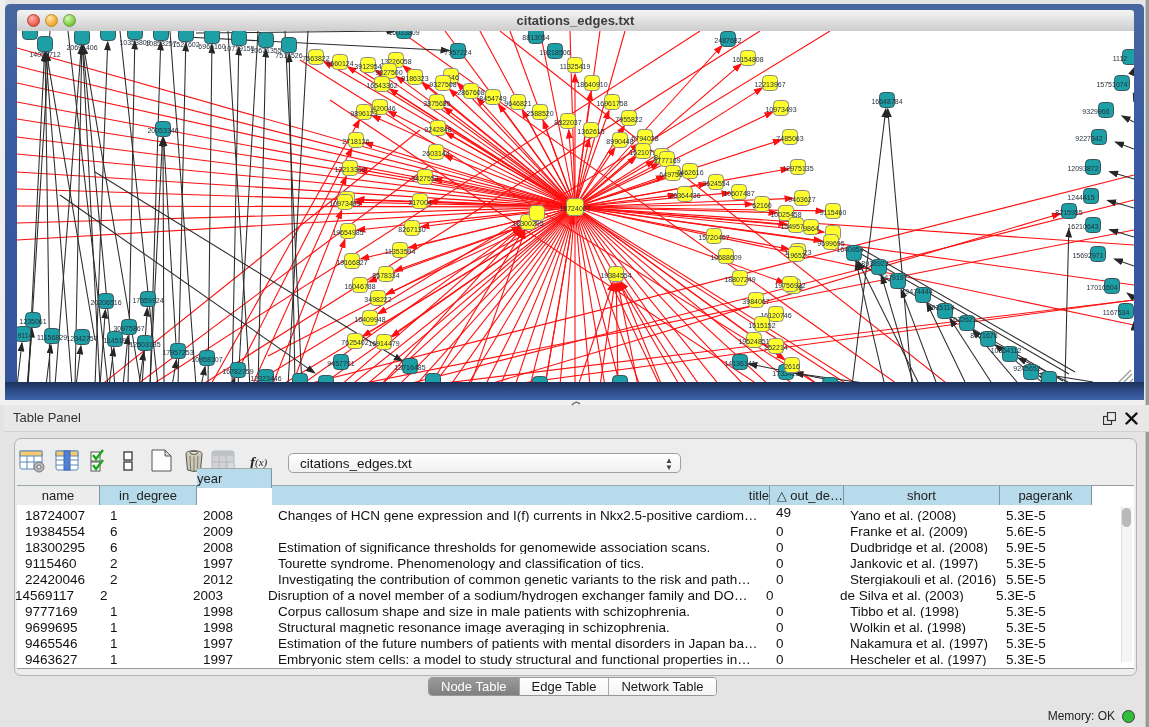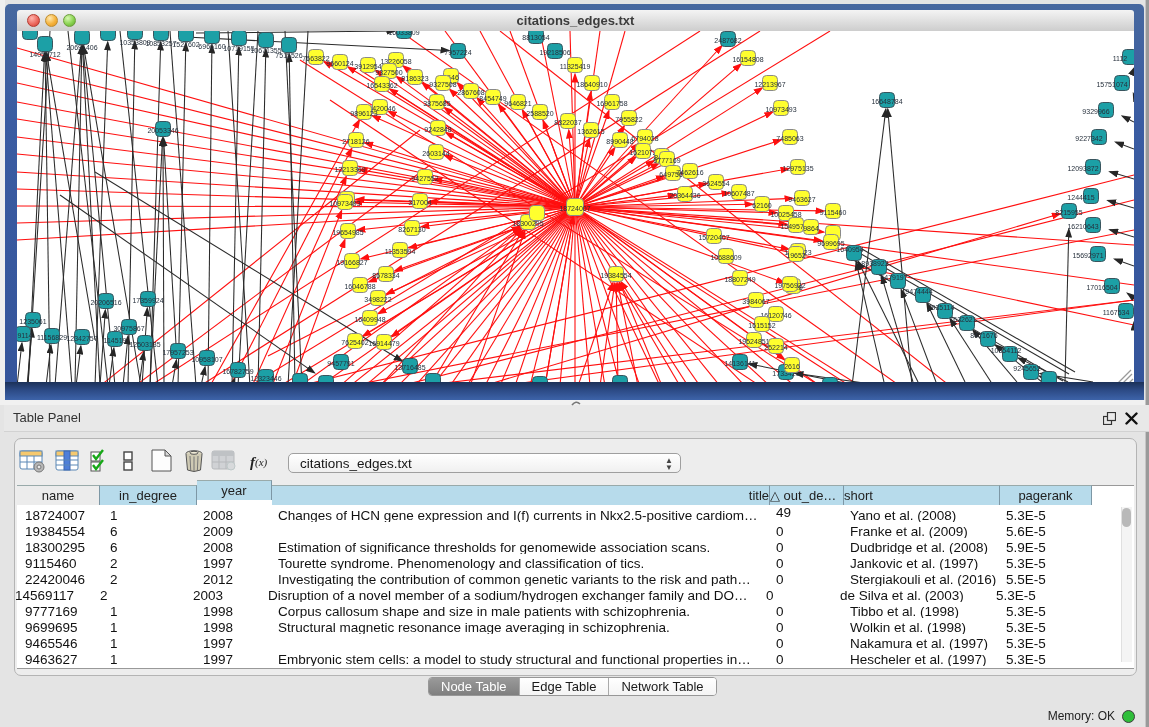--- a/index.html
+++ b/index.html
@@ -623,24 +623,24 @@
   <circle cx="19" cy="15" r="4" fill="#c6cace" stroke="#9aa"></circle>
  </g>
 
  <text x="236" y="19" font-family="Liberation Serif, serif" font-size="15" font-style="italic" font-weight="bold" fill="#222">f</text>
  <text x="241" y="18" font-family="Liberation Serif, serif" font-size="11" font-style="italic" fill="#222">(x)</text>
 </svg>
 <div id="combo">citations_edges.txt<span style="position:absolute;right:7px;top:3px;line-height:7px;font-size:8px;color:#444">▲<br>▼</span></div>
 <div>
     <div style="position:absolute;left:17px;top:485px;width:83px;height:20px;background:#ececec;border-right:1px solid #7d97a5;border-top:1px solid #9aa;box-sizing:border-box;text-align:center;font-size:13px;color:#222;line-height:20px;overflow:hidden">name</div>
     <div style="position:absolute;left:100px;top:485px;width:97px;height:20px;background:#b7dbeb;border-right:1px solid #7d97a5;border-top:1px solid #9aa;box-sizing:border-box;text-align:center;font-size:13px;color:#222;line-height:20px;overflow:hidden">in_degree</div>
-    <div style="position:absolute;left:197px;top:480px;width:75px;height:20px;background:#b7dbeb;border-right:1px solid #7d97a5;border-top:1px solid #9aa;box-sizing:border-box;text-align:center;font-size:13px;color:#222;line-height:20px;overflow:hidden">year</div>
+    <div style="position:absolute;left:197px;top:468px;width:75px;height:20px;background:#b7dbeb;border-right:1px solid #7d97a5;border-top:1px solid #9aa;box-sizing:border-box;font-size:13px;color:#222;line-height:20px;overflow:hidden">year</div>
     <div style="position:absolute;left:272px;top:485px;width:498px;height:20px;background:#b7dbeb;border-right:1px solid #7d97a5;border-top:1px solid #9aa;box-sizing:border-box;text-align:right;font-size:13px;color:#222;line-height:20px;overflow:hidden">title</div>
-    <div style="position:absolute;left:770px;top:485px;width:74px;height:20px;background:#b7dbeb;border-right:1px solid #7d97a5;border-top:1px solid #9aa;box-sizing:border-box;text-align:left;font-size:13px;color:#222;line-height:20px;overflow:hidden">△ out_de…</div>
-    <div style="position:absolute;left:844px;top:485px;width:156px;height:20px;background:#b7dbeb;border-right:1px solid #7d97a5;border-top:1px solid #9aa;box-sizing:border-box;font-size:13px;color:#222;line-height:20px;overflow:hidden">short</div>
+    <div style="position:absolute;left:770px;top:485px;width:74px;height:20px;background:#b7dbeb;border-right:1px solid #7d97a5;border-top:1px solid #9aa;box-sizing:border-box;text-align:right;font-size:13px;color:#222;line-height:20px;overflow:hidden">△ out_de…</div>
+    <div style="position:absolute;left:844px;top:485px;width:156px;height:20px;background:#b7dbeb;border-right:1px solid #7d97a5;border-top:1px solid #9aa;box-sizing:border-box;text-align:center;font-size:13px;color:#222;line-height:20px;overflow:hidden">short</div>
     <div style="position:absolute;left:1000px;top:485px;width:92px;height:20px;background:#b7dbeb;border-right:1px solid #7d97a5;border-top:1px solid #9aa;box-sizing:border-box;text-align:center;font-size:13px;color:#222;line-height:20px;overflow:hidden">pagerank</div>
   </div>
 <div>
     <div style="position:absolute;left:17px;top:506px;width:1119px;height:16px;font-size:13.5px;line-height:13.5px;color:#111">
       <div style="position:absolute;left:0px;width:75px;top:3.2px;height:13px;overflow:hidden;white-space:nowrap;padding-left:8px">18724007</div>
       <div style="position:absolute;left:83px;width:87px;top:3.2px;height:13px;overflow:hidden;white-space:nowrap;padding-left:10px">1</div>
       <div style="position:absolute;left:180px;width:69px;top:3.2px;height:13px;overflow:hidden;white-space:nowrap;padding-left:6px">2008</div>
       <div style="position:absolute;left:255px;width:492px;top:3.2px;height:13px;overflow:hidden;white-space:nowrap;padding-left:6px">Changes of HCN gene expression and I(f) currents in Nkx2.5-positive cardiom…</div>
       <div style="position:absolute;left:753px;width:68px;top:0;height:13px;overflow:hidden;white-space:nowrap;padding-left:6px">49</div>
       <div style="position:absolute;left:827px;width:150px;top:3.2px;height:13px;overflow:hidden;white-space:nowrap;padding-left:6px">Yano et al. (2008)</div>
@@ -705,20 +705,21 @@
       <div style="position:absolute;left:180px;width:69px;top:3.2px;height:13px;overflow:hidden;white-space:nowrap;padding-left:6px">1998</div>
       <div style="position:absolute;left:255px;width:492px;top:3.2px;height:13px;overflow:hidden;white-space:nowrap;padding-left:6px">Structural magnetic resonance image averaging in schizophrenia.</div>
       <div style="position:absolute;left:753px;width:68px;top:3.2px;height:13px;overflow:hidden;white-space:nowrap;padding-left:6px">0</div>
       <div style="position:absolute;left:827px;width:150px;top:3.2px;height:13px;overflow:hidden;white-space:nowrap;padding-left:6px">Wolkin et al. (1998)</div>
       <div style="position:absolute;left:983px;width:86px;top:3.2px;height:13px;overflow:hidden;white-space:nowrap;padding-left:6px">5.3E-5</div>
     </div>
     <div style="position:absolute;left:17px;top:634px;width:1119px;height:16px;font-size:13.5px;line-height:13.5px;color:#111">
       <div style="position:absolute;left:0px;width:75px;top:3.2px;height:13px;overflow:hidden;white-space:nowrap;padding-left:8px">9465546</div>
       <div style="position:absolute;left:83px;width:87px;top:3.2px;height:13px;overflow:hidden;white-space:nowrap;padding-left:10px">1</div>
       <div style="position:absolute;left:180px;width:69px;top:3.2px;height:13px;overflow:hidden;white-space:nowrap;padding-left:6px">1997</div>
+      <div style="position:absolute;left:255px;width:492px;top:3.2px;height:13px;overflow:hidden;white-space:nowrap;padding-left:6px">Estimation of the future numbers of patients with mental disorders in Japan ba…</div>
       <div style="position:absolute;left:753px;width:68px;top:3.2px;height:13px;overflow:hidden;white-space:nowrap;padding-left:6px">0</div>
       <div style="position:absolute;left:827px;width:150px;top:3.2px;height:13px;overflow:hidden;white-space:nowrap;padding-left:6px">Nakamura et al. (1997)</div>
       <div style="position:absolute;left:983px;width:86px;top:3.2px;height:13px;overflow:hidden;white-space:nowrap;padding-left:6px">5.3E-5</div>
     </div>
     <div style="position:absolute;left:17px;top:650px;width:1119px;height:16px;font-size:13.5px;line-height:13.5px;color:#111">
       <div style="position:absolute;left:0px;width:75px;top:3.2px;height:13px;overflow:hidden;white-space:nowrap;padding-left:8px">9463627</div>
       <div style="position:absolute;left:83px;width:87px;top:3.2px;height:13px;overflow:hidden;white-space:nowrap;padding-left:10px">1</div>
       <div style="position:absolute;left:180px;width:69px;top:3.2px;height:13px;overflow:hidden;white-space:nowrap;padding-left:6px">1997</div>
       <div style="position:absolute;left:255px;width:492px;top:3.2px;height:13px;overflow:hidden;white-space:nowrap;padding-left:6px">Embryonic stem cells: a model to study structural and functional properties in…</div>
       <div style="position:absolute;left:753px;width:68px;top:3.2px;height:13px;overflow:hidden;white-space:nowrap;padding-left:6px">0</div>

